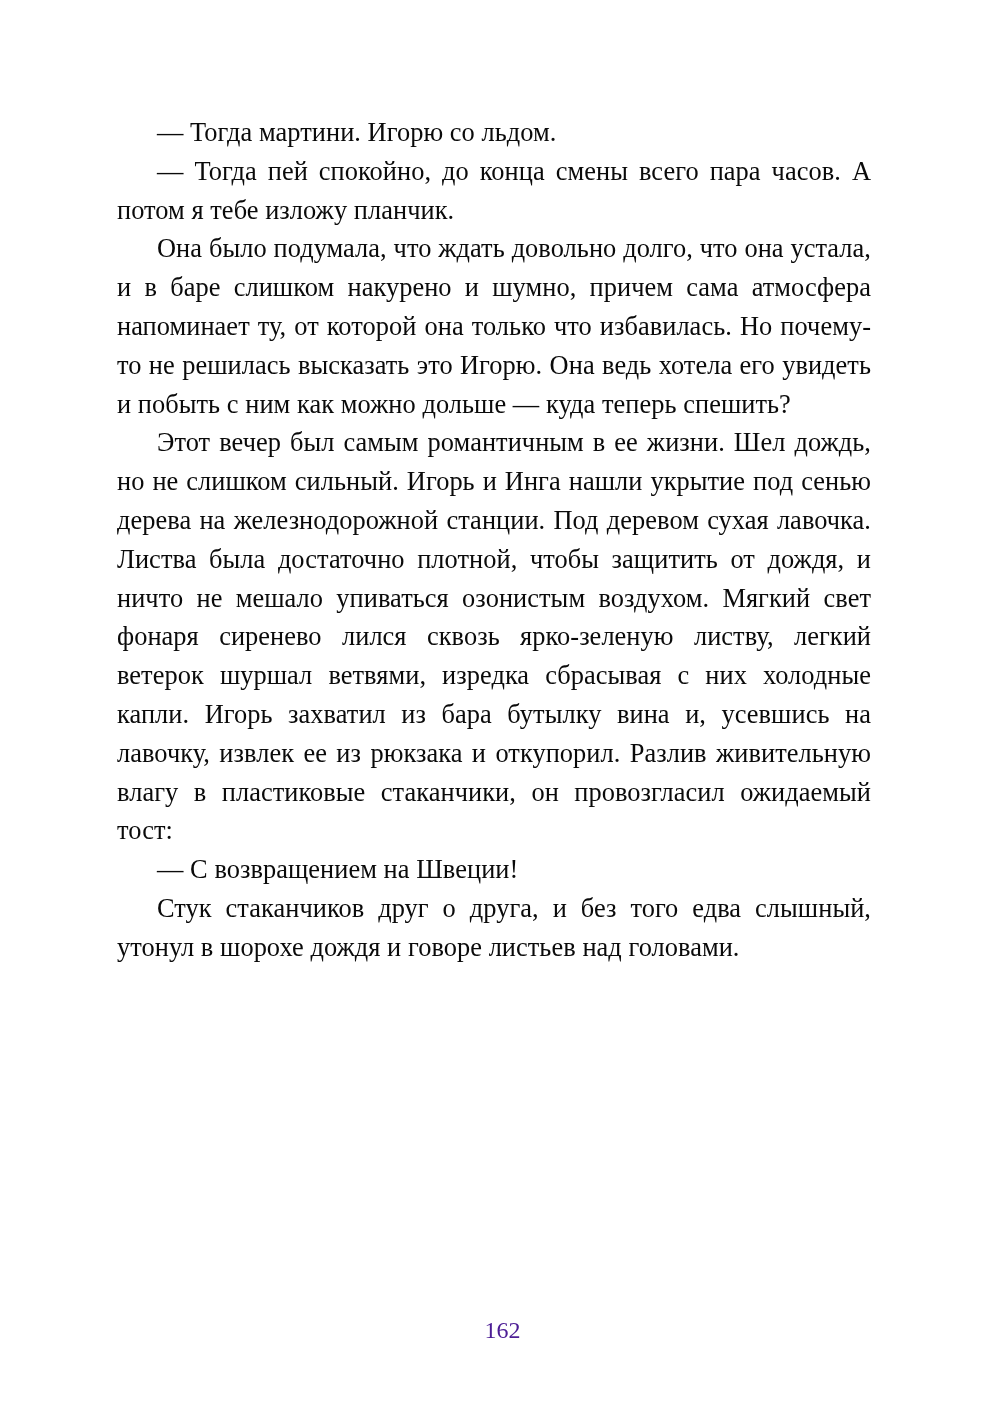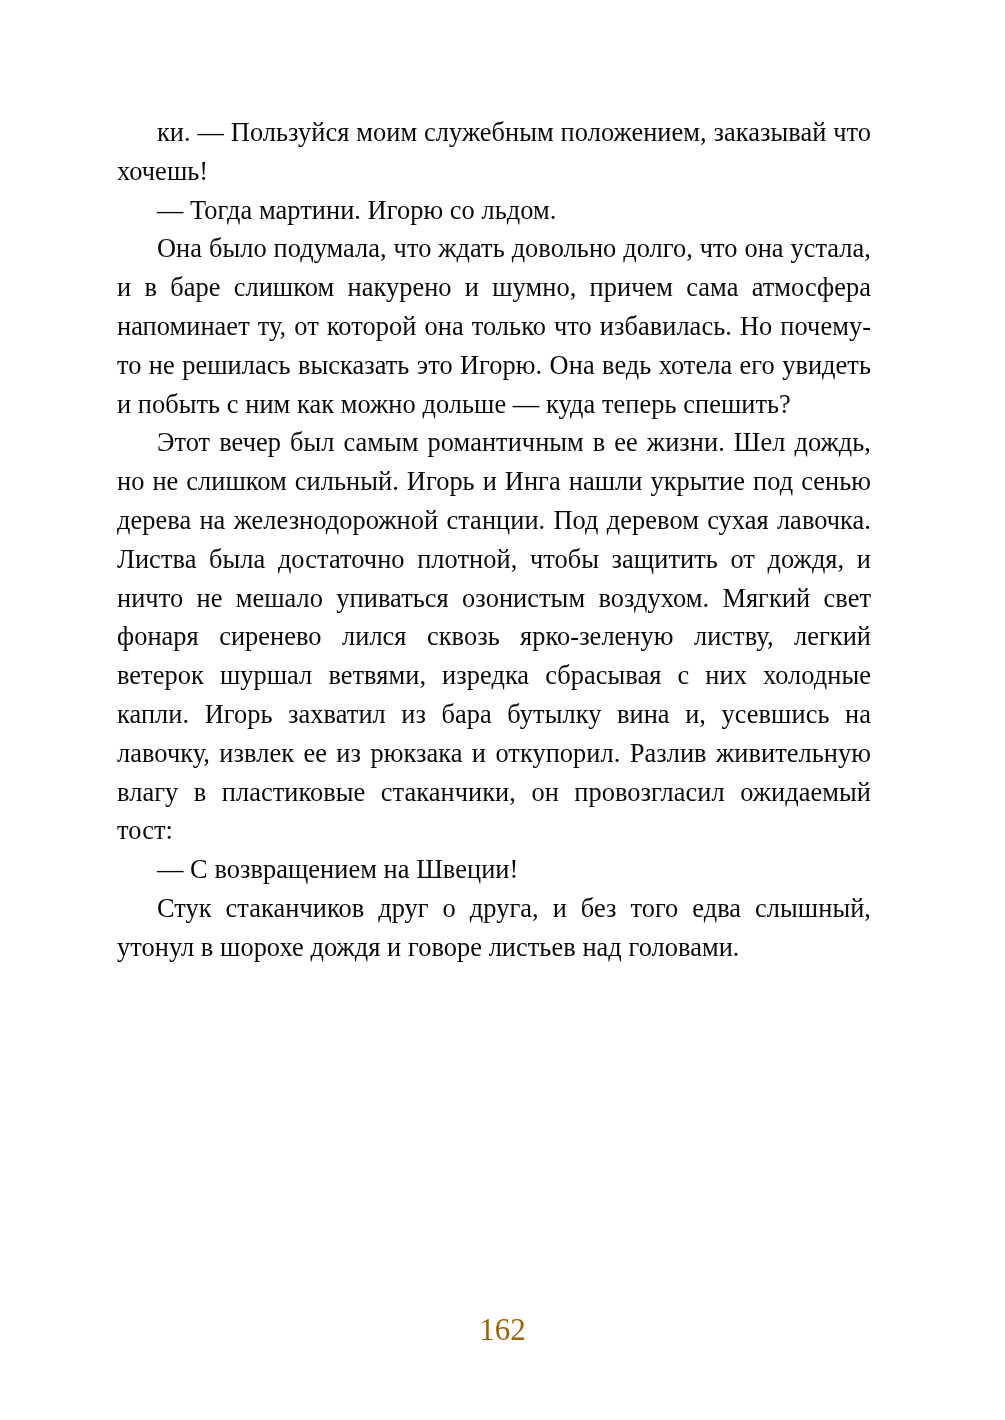--- a/index.html
+++ b/index.html
@@ -48,34 +48,34 @@
   .para:last-of-type {
     text-align: justify;
   }
 
   #page-number {
     position: absolute;
     left: 0;
     right: 0;
     top: 1315px;
     text-align: center;
-    font-size: 31px;
+    font-size: 24px;
     line-height: 30px;
     font-family: "Liberation Serif", "DejaVu Serif", serif;
-    color: #a16207;
+    color: #4c1d95;
   }
 </style>
 </head>
 <body>
 
 <div id="page">
 
   <div id="text-column">
-    <p class="para">ки. — Пользуйся моим служебным положением, заказывай что хочешь!</p>
     <p class="para">— Тогда мартини. Игорю со льдом.</p>
+    <p class="para">— Тогда пей спокойно, до конца смены всего пара часов. А потом я тебе изложу планчик.</p>
     <p class="para">Она было подумала, что ждать довольно долго, что она устала, и в баре слишком накурено и шумно, причем сама атмосфера напоминает ту, от которой она только что избавилась. Но почему-то не решилась высказать это Игорю. Она ведь хотела его увидеть и побыть с ним как можно дольше — куда теперь спешить?</p>
     <p class="para">Этот вечер был самым романтичным в ее жизни. Шел дождь, но не слишком сильный. Игорь и Инга нашли укрытие под сенью дерева на железнодорожной станции. Под деревом сухая лавочка. Листва была достаточно плотной, чтобы защитить от дождя, и ничто не мешало упиваться озонистым воздухом. Мягкий свет фонаря сиренево лился сквозь ярко-зеленую листву, легкий ветерок шуршал ветвями, изредка сбрасывая с них холодные капли. Игорь захватил из бара бутылку вина и, усевшись на лавочку, извлек ее из рюкзака и откупорил. Разлив живительную влагу в пластиковые стаканчики, он провозгласил ожидаемый тост:</p>
     <p class="para">— С возвращением на Швеции!</p>
     <p class="para">Стук стаканчиков друг о друга, и без того едва слышный, утонул в шорохе дождя и говоре листьев над головами.</p>
   </div>
 
   <div id="page-number">162</div>
 
 </div>
 

